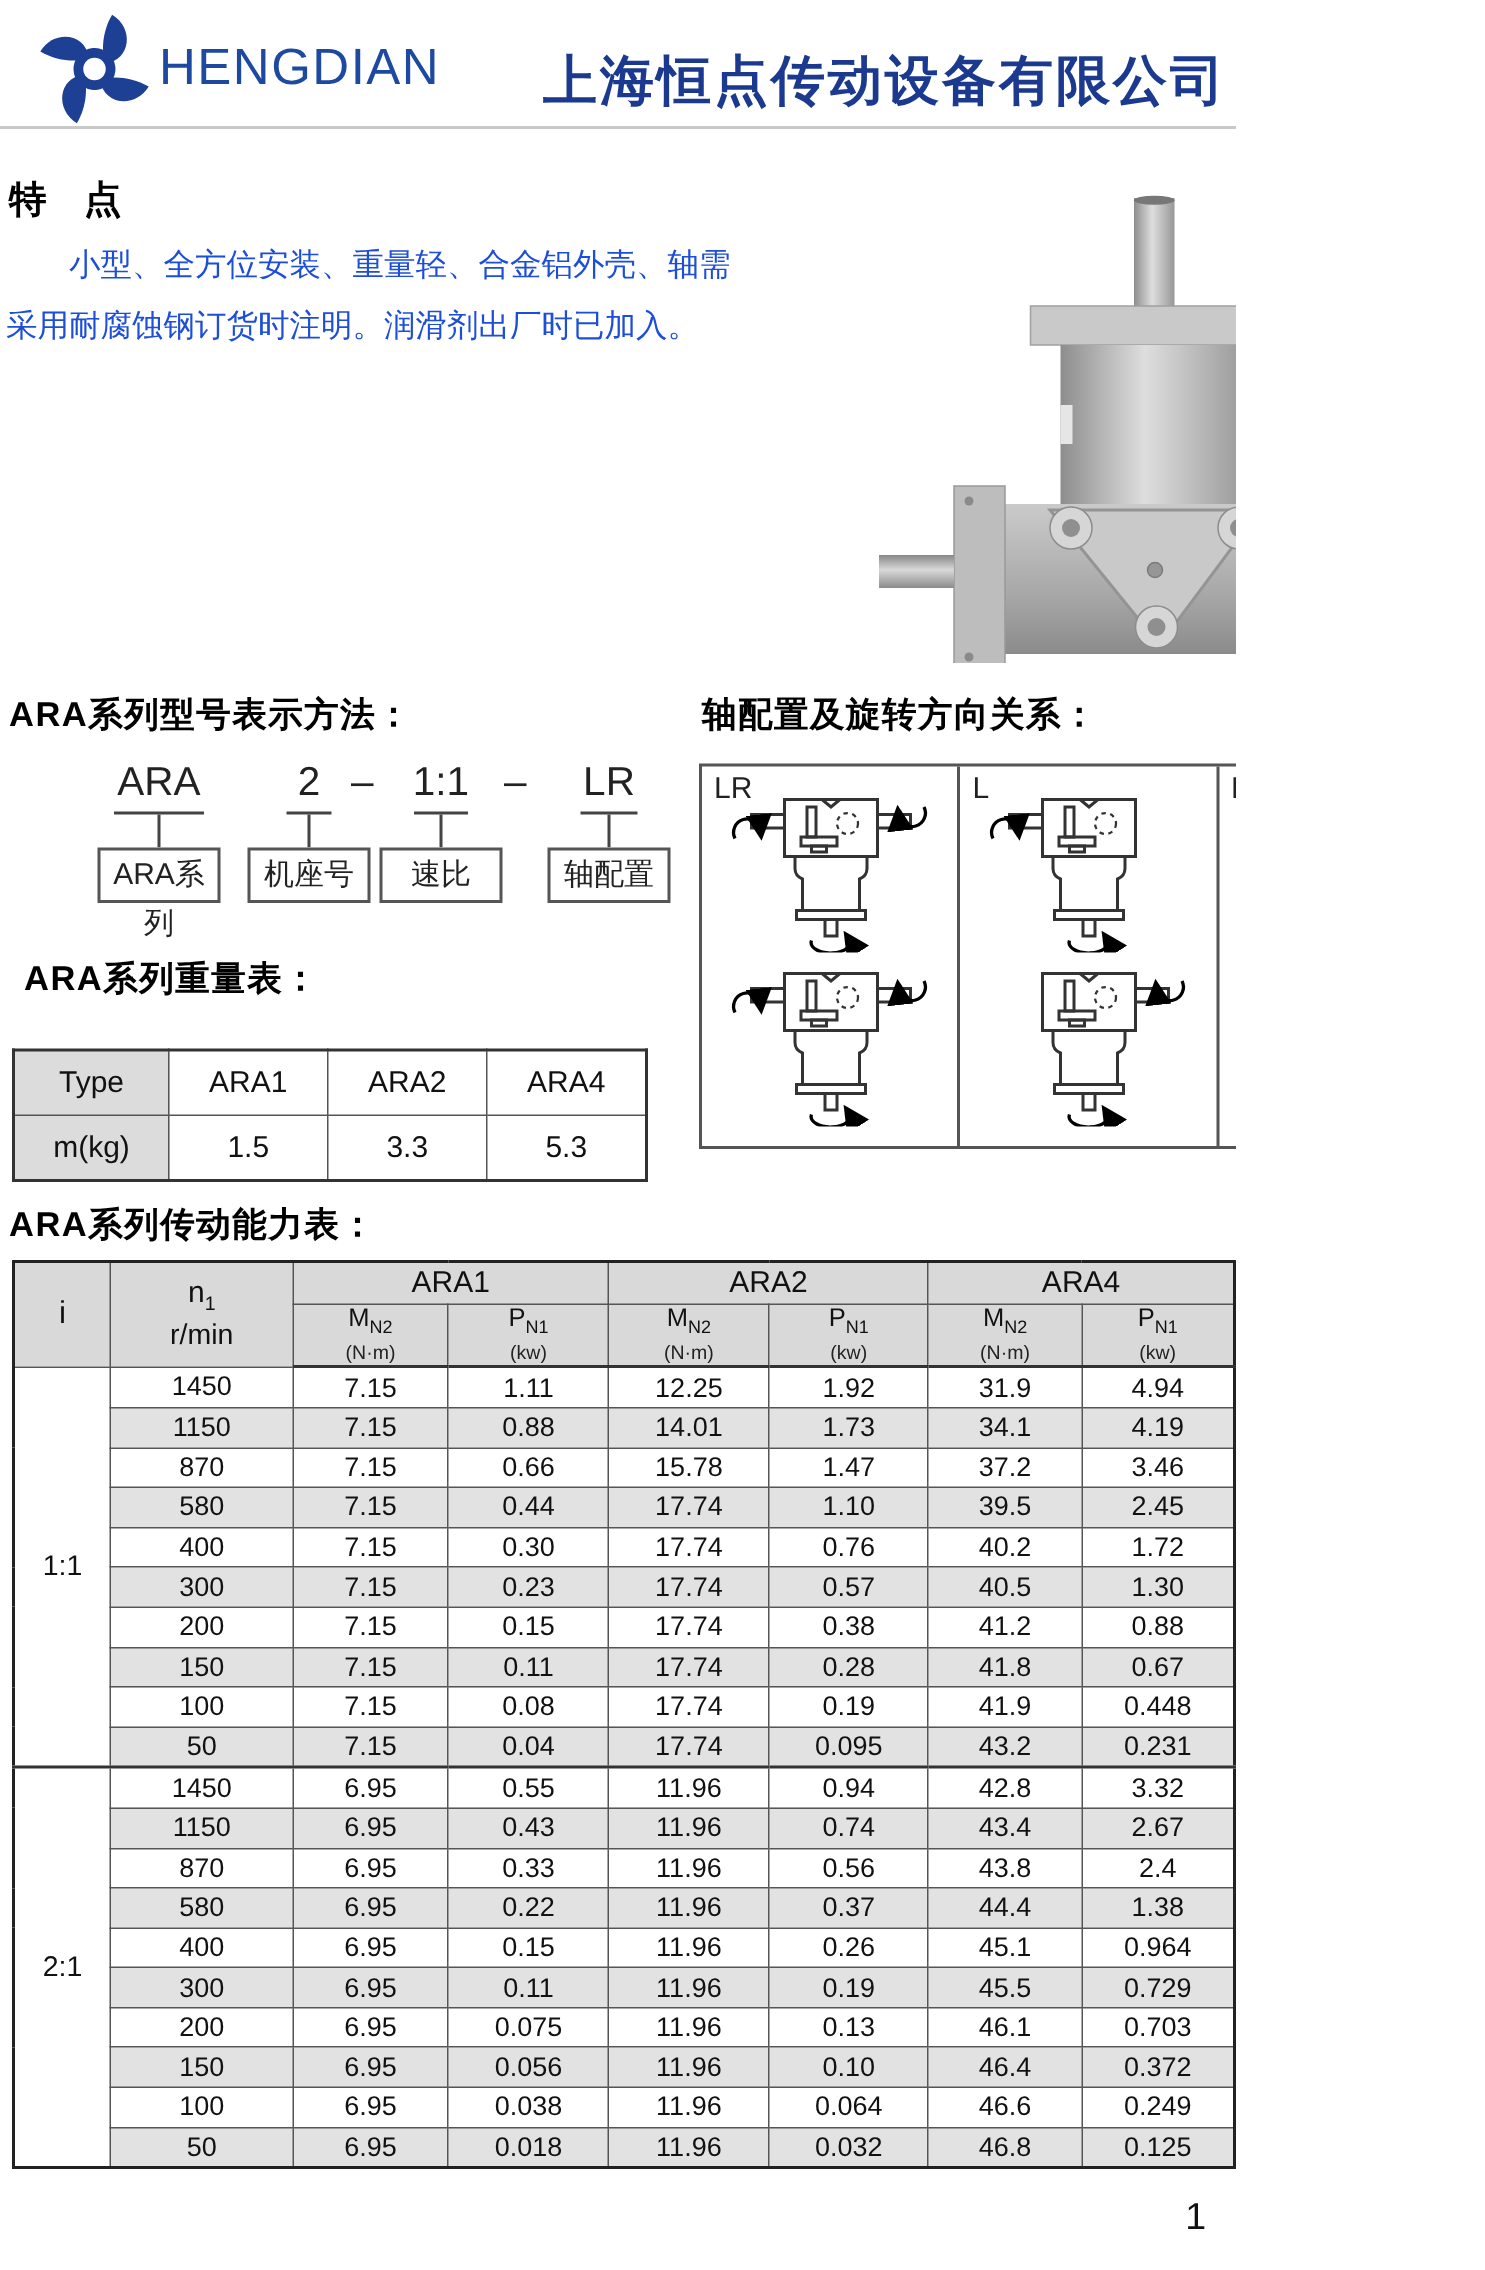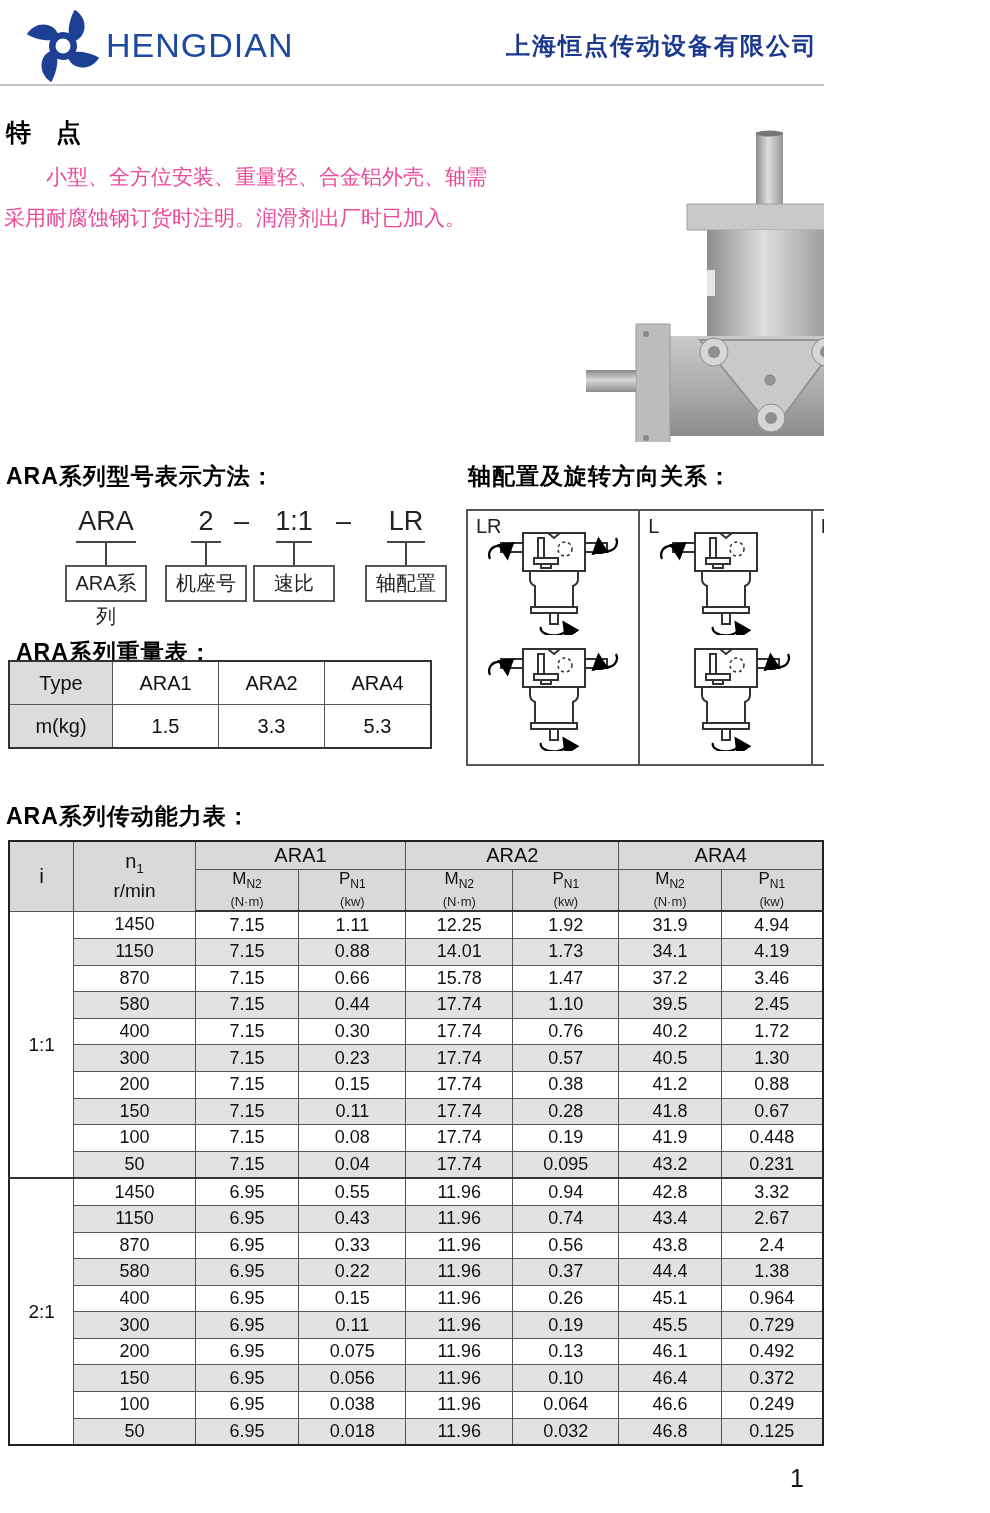--- a/index.html
+++ b/index.html
@@ -3,27 +3,27 @@
 <meta charset="utf-8">
 <style>
   html,body{margin:0;padding:0;background:#ffffff;}
   .page{position:relative;width:824px;height:1513px;background:#fff;overflow:hidden;
         font-family:"Liberation Sans","DejaVu Sans",sans-serif;color:#111;}
 
   
   .hdr-logo{position:absolute;left:22px;top:6px;width:82px;height:80px;}
   .hdr-brand{position:absolute;left:106px;top:26px;font-size:34px;letter-spacing:1px;
              color:#1e49a0;font-weight:500;}
-  .hdr-company{position:absolute;right:6px;top:30px;font-size:24px;font-weight:bold;
+  .hdr-company{position:absolute;right:6px;top:30px;font-size:36px;font-weight:bold;
                font-family:"Liberation Serif","DejaVu Serif",serif;color:#1b3a8f;letter-spacing:2px;}
   .hdr-rule{position:absolute;left:0;top:84px;width:990px;height:2px;background:#c9c9c9;}
 
   
   .feat-title{position:absolute;left:6px;top:116px;font-size:25px;font-weight:bold;color:#000;}
-  .feat-text{position:absolute;left:4px;top:156px;width:492px;font-size:21px;line-height:41px;color:#ec4899;}
+  .feat-text{position:absolute;left:4px;top:156px;width:492px;font-size:21px;line-height:41px;color:#1d4ed8;}
   .feat-text .l1{text-indent:2em;}
 
   
   .product{position:absolute;left:560px;top:130px;width:420px;height:312px;}
 
   
   .sec-title{position:absolute;font-size:23px;font-weight:bold;color:#000;letter-spacing:1px;}
   .t-model{left:6px;top:461px;}
   .t-shaft{left:468px;top:461px;}
   .t-weight{left:16px;top:637px;}
@@ -47,21 +47,21 @@
   
   .shaft-box{position:absolute;left:466px;top:509px;width:519px;height:257px;
              border:2px solid #555;display:flex;background:#fff;box-sizing:border-box;}
   .shaft-cell{flex:1;position:relative;}
   .shaft-cell + .shaft-cell{border-left:2px solid #555;}
   .shaft-label{position:absolute;left:8px;top:4px;font-size:20px;color:#222;}
   .schem{position:absolute;left:50%;transform:translateX(-50%);}
   .schem.s-top{top:12px;} .schem.s-bot{top:128px;}
 
   
-  .wtable{position:absolute;left:8px;top:660px;border-collapse:collapse;background:#fff;}
+  .wtable{position:absolute;left:8px;top:699px;border-collapse:collapse;background:#fff;}
   .wtable td{border:1.5px solid #555;width:103px;height:40px;text-align:center;
              font-size:20px;color:#111;}
   .wtable{border:2px solid #333;}
   .wtable td.wh{background:#dcdcdc;width:100px;}
 
   
   .cap{position:absolute;left:8px;top:840px;border-collapse:collapse;background:#fff;
        table-layout:fixed;border:2px solid #222;}
   .cap th,.cap td{border:1px solid #555;text-align:center;padding:0;color:#111;}
   .cap thead th{background:#d9d9d9;font-weight:normal;}
@@ -528,21 +528,21 @@
           <td>45.5</td>
           <td>0.729</td>
         </tr>
         <tr>
           <td>200</td>
           <td>6.95</td>
           <td>0.075</td>
           <td>11.96</td>
           <td>0.13</td>
           <td>46.1</td>
-          <td>0.492</td>
+          <td>0.703</td>
         </tr>
         <tr class="alt">
           <td>150</td>
           <td>6.95</td>
           <td>0.056</td>
           <td>11.96</td>
           <td>0.10</td>
           <td>46.4</td>
           <td>0.372</td>
         </tr>

